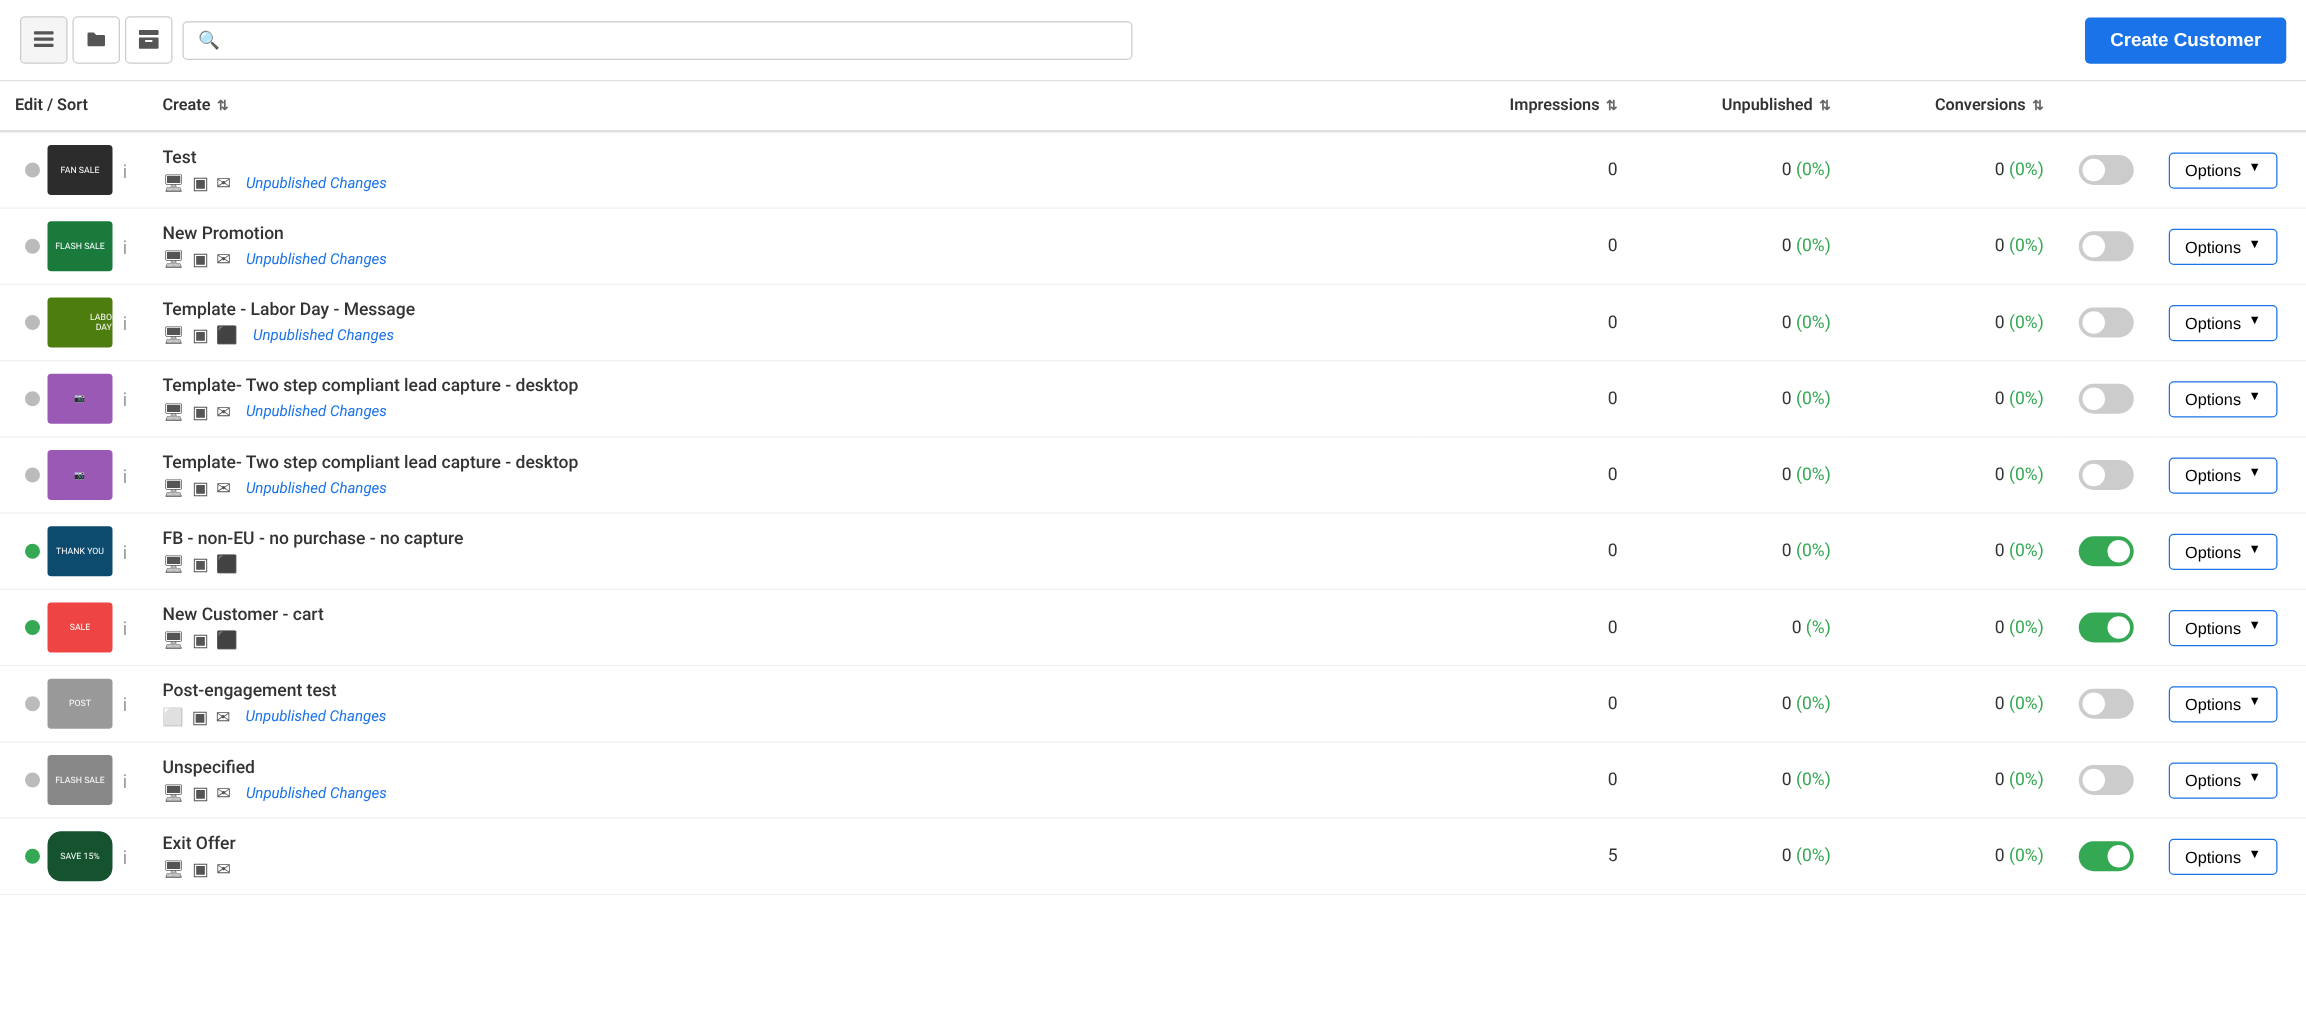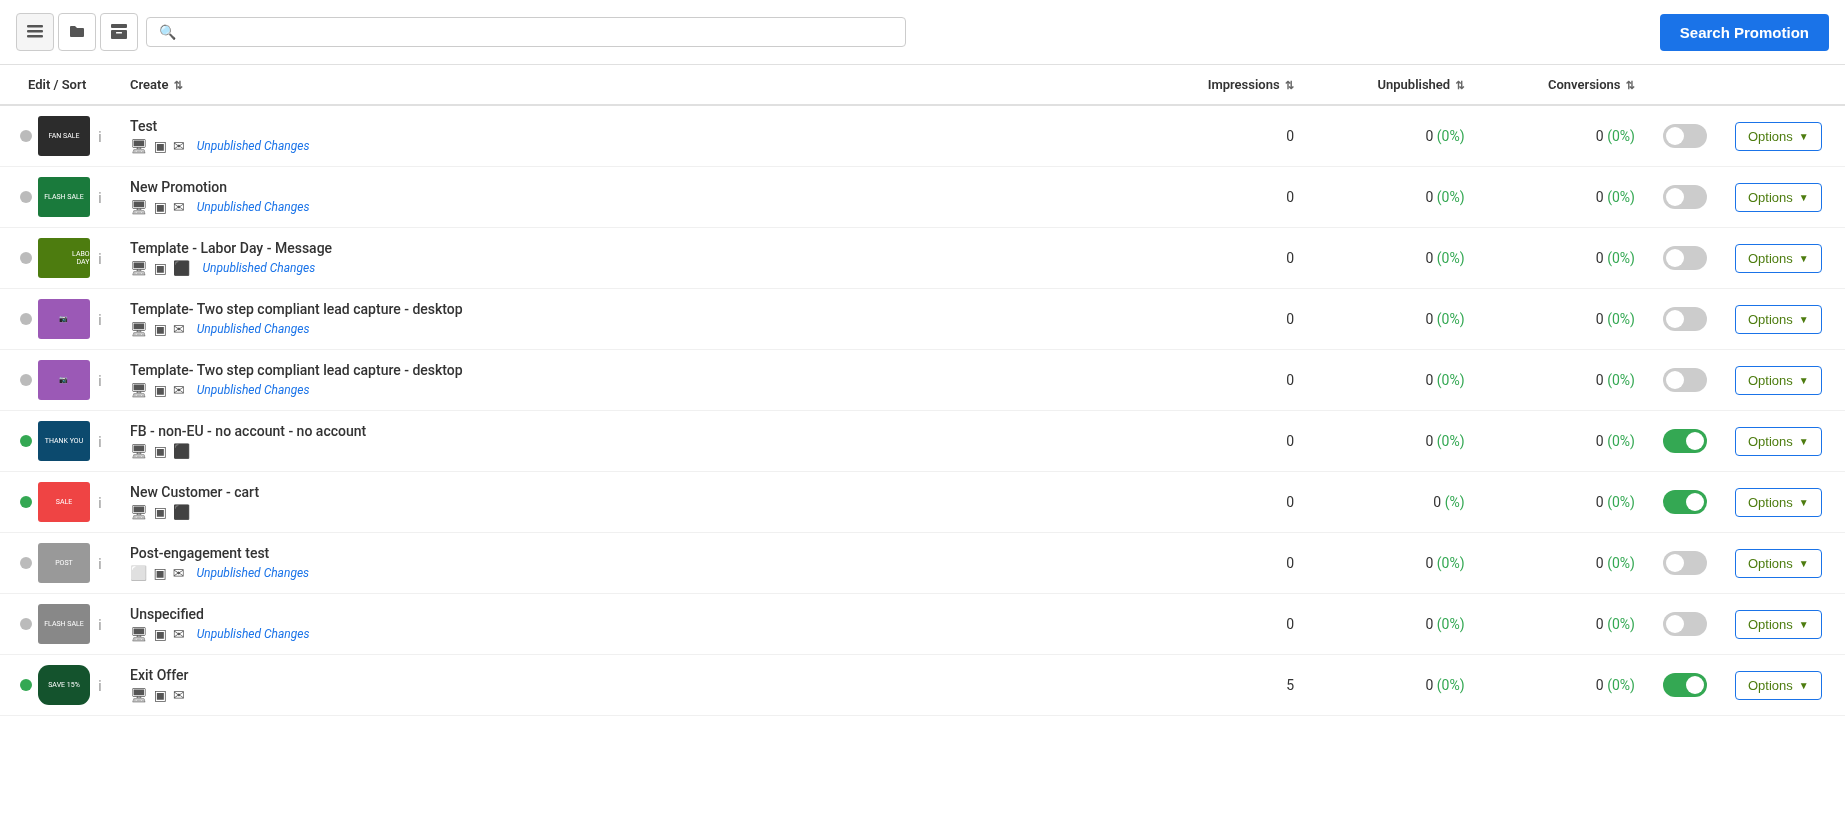--- a/index.html
+++ b/index.html
@@ -79,21 +79,21 @@
       border-bottom: 2px solid #e0e0e0;
     }
     thead th {
       padding: 12px 10px;
       text-align: left;
       font-weight: 600;
       font-size: 13px;
       color: #333;
       white-space: nowrap;
     }
-    thead th:first-child { width: 120px; padding-left: 28px; }
+    thead th:first-child { width: 120px; padding-left: 12px; }
     thead th.col-title { width: 55%; }
     thead th.col-impressions, thead th.col-engagements, thead th.col-conversions { text-align: right; }
     thead th.col-toggle { width: 80px; }
     thead th.col-options { width: 120px; }
 
     .sort-arrow { font-size: 11px; color: #666; margin-left: 2px; }
 
     tbody tr {
       border-bottom: 1px solid #f0f0f0;
     }
@@ -211,24 +211,24 @@
       background-color: white;
       border-radius: 50%;
       transition: .3s;
     }
     input:checked + .slider { background-color: #34a853; }
     input:checked + .slider:before { transform: translateX(20px); }
 
     
     .options-btn {
       display: flex;
-      align-items: center;
+      align-items: flex-start;
       gap: 6px;
       border: 1px solid #1a73e8;
-      color: #4d7c0f;
+      color: #000000;
       background: #fff;
       border-radius: 4px;
       padding: 6px 12px;
       font-size: 13px;
       font-weight: 500;
       cursor: pointer;
       white-space: nowrap;
     }
     .chevron { font-size: 10px; }
 
@@ -267,21 +267,21 @@
       </svg>
     </button>
   </div>
 
   <div class="search-box">
     <span class="search-icon-char">🔍</span>
   </div>
 
   <div class="spacer"></div>
 
-  <button class="create-btn">Search Promotion</button>
+  <button class="create-btn">Create Customer</button>
 </div>
 
 <div class="table-container">
   <table>
     <thead>
       <tr>
         <th>
           <span>Edit / Sort</span>
         </th>
         <th class="col-title">
@@ -485,21 +485,21 @@
           <td>
     <div class="status-col">
       <span class="status-dot dot-green"></span>
       <div class="thumbnail thumb-red">
         <div class="thumb-inner">THANK YOU</div>
       </div>
       <span class="info-icon">ℹ</span>
     </div>
   </td>
           <td class="title-cell">
-    <div class="title-name">FB - non-EU - no account - no account</div>
+    <div class="title-name">FB - non-EU - no purchase - no capture</div>
     <div class="device-icons">
       <span class="device-icon">🖥</span>
                    <span class="device-icon">▣</span>
                    <span class="device-icon">⬛</span>
 
     </div>
   </td>
           <td class="num-cell">0</td>
           <td class="num-cell">0 <span class="pct-green">(0%)</span></td>
           <td class="num-cell">0 <span class="pct-green">(0%)</span></td>

